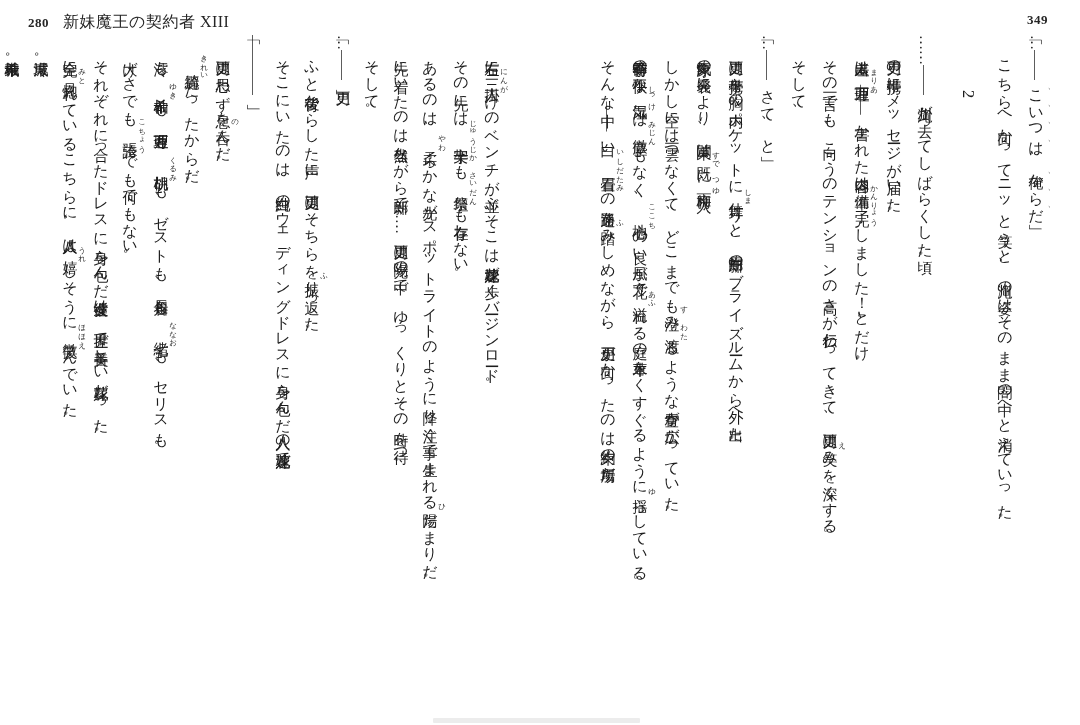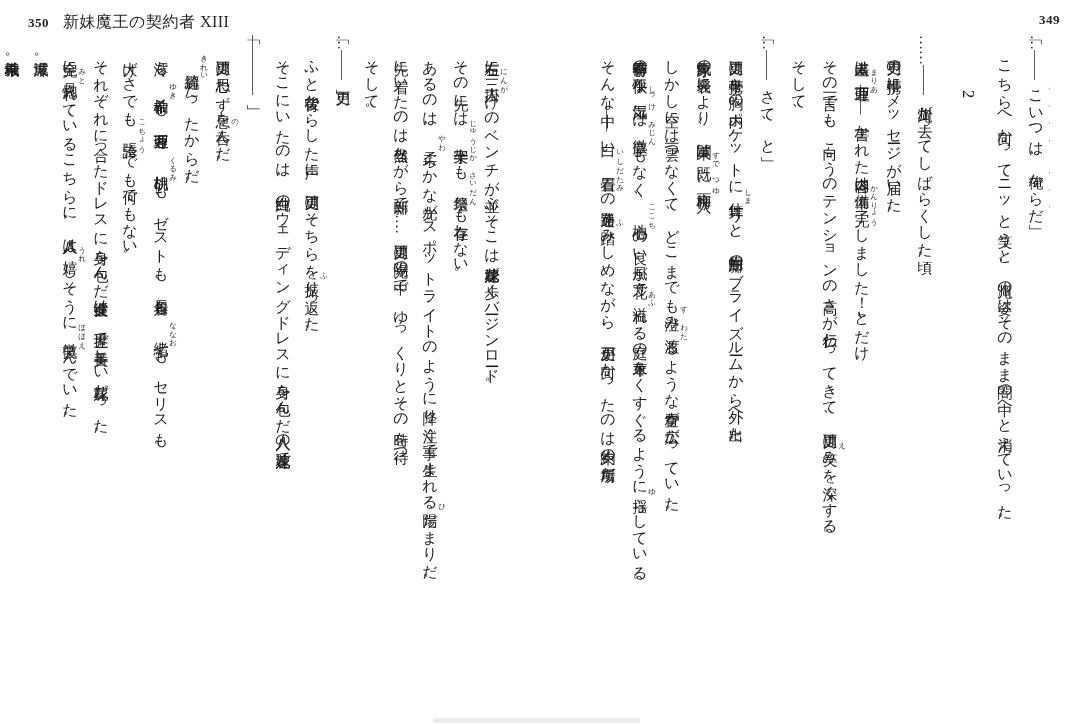--- a/index.html
+++ b/index.html
@@ -12,21 +12,21 @@
   .page{position:absolute;top:0;height:725px;background:transparent;}
   .page-left{left:0;width:540px;}
   .page-right{left:540px;width:540px;}
 
   
   .running-head{
     position:absolute;top:12px;height:18px;
     font-size:12.5px;color:#262626;white-space:nowrap;
   }
   .head-left{left:28px;}
-  .head-right{right:20px;text-align:center;}
+  .head-right{right:32px;text-align:center;}
   .page-num{font-weight:bold;font-size:13px;letter-spacing:.5px;}
   .book-title{margin-left:14px;font-size:16px;letter-spacing:.5px;}
 
   
   .text-body{
     position:absolute;top:35px;height:667px;
     writing-mode:vertical-rl;
     -webkit-writing-mode:vertical-rl;
     text-orientation:mixed;
     font-size:15px;
@@ -61,21 +61,21 @@
   .scan-artifact{
     position:absolute;left:433px;top:718px;width:207px;height:5px;
     background:#ececec;border-radius:1px;
   }
 </style>
 </head>
 <body>
 
 <section class="page page-left">
   <header class="running-head head-left">
-    <span class="page-num">350</span><span class="book-title">新妹魔王の契約者 XIII</span>
+    <span class="page-num">280</span><span class="book-title">新妹魔王の契約者 XIII</span>
   </header>
   <div class="text-body body-left">
       <p class="para indent">左右に三<ruby>人掛<rt>にんが</rt></ruby>けのベンチが並ぶそこは花嫁達が歩くバージンロード。</p>
       <p class="para indent">その先には<ruby>十字架<rt>じゅうじか</rt></ruby>も<ruby>祭壇<rt>さいだん</rt></ruby>も存在しない。</p>
       <p class="para indent">あるのは、<ruby>柔<rt>やわ</rt></ruby>らかな光がスポットライトのように降り注ぐ事で生まれる<ruby>陽<rt>ひ</rt></ruby>だまりだ。</p>
       <p class="para indent">先に着いたのは当然ながら新郎で……刃更は陽光の中で、ゆっくりとその時を待つ。</p>
       <p class="para indent">そして。</p>
       <p class="para">「…――刃更」</p>
       <p class="para indent">ふと背後からした声に、刃更はそちらを<ruby>振<rt>ふ</rt></ruby>り返った。</p>
       <p class="para indent">そこにいたのは、純白のウェディングドレスに身を包んだ八人の花嫁達で。</p>

